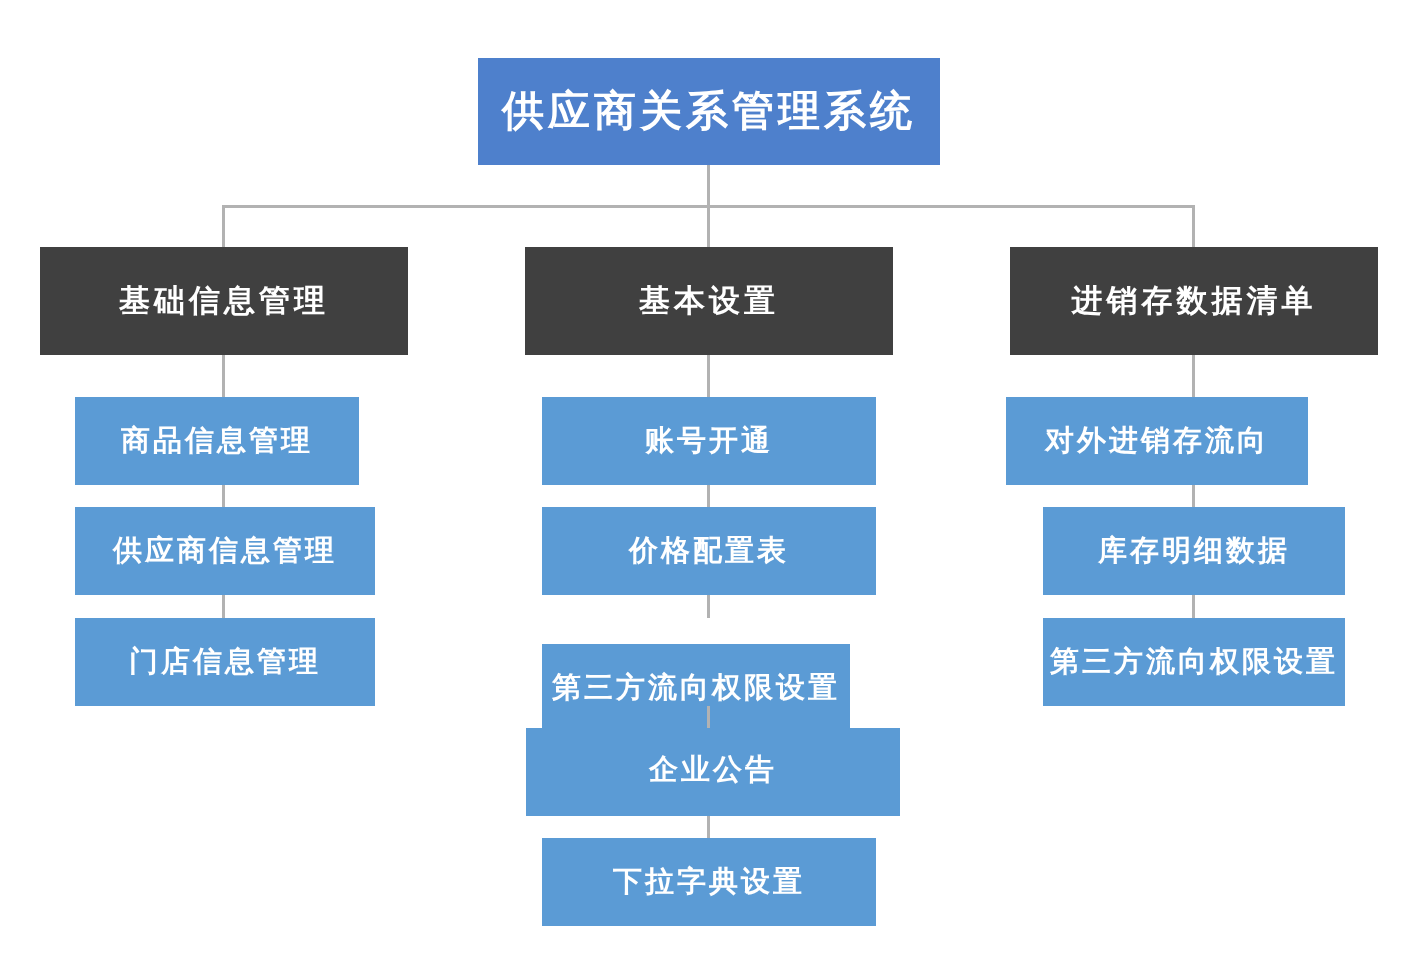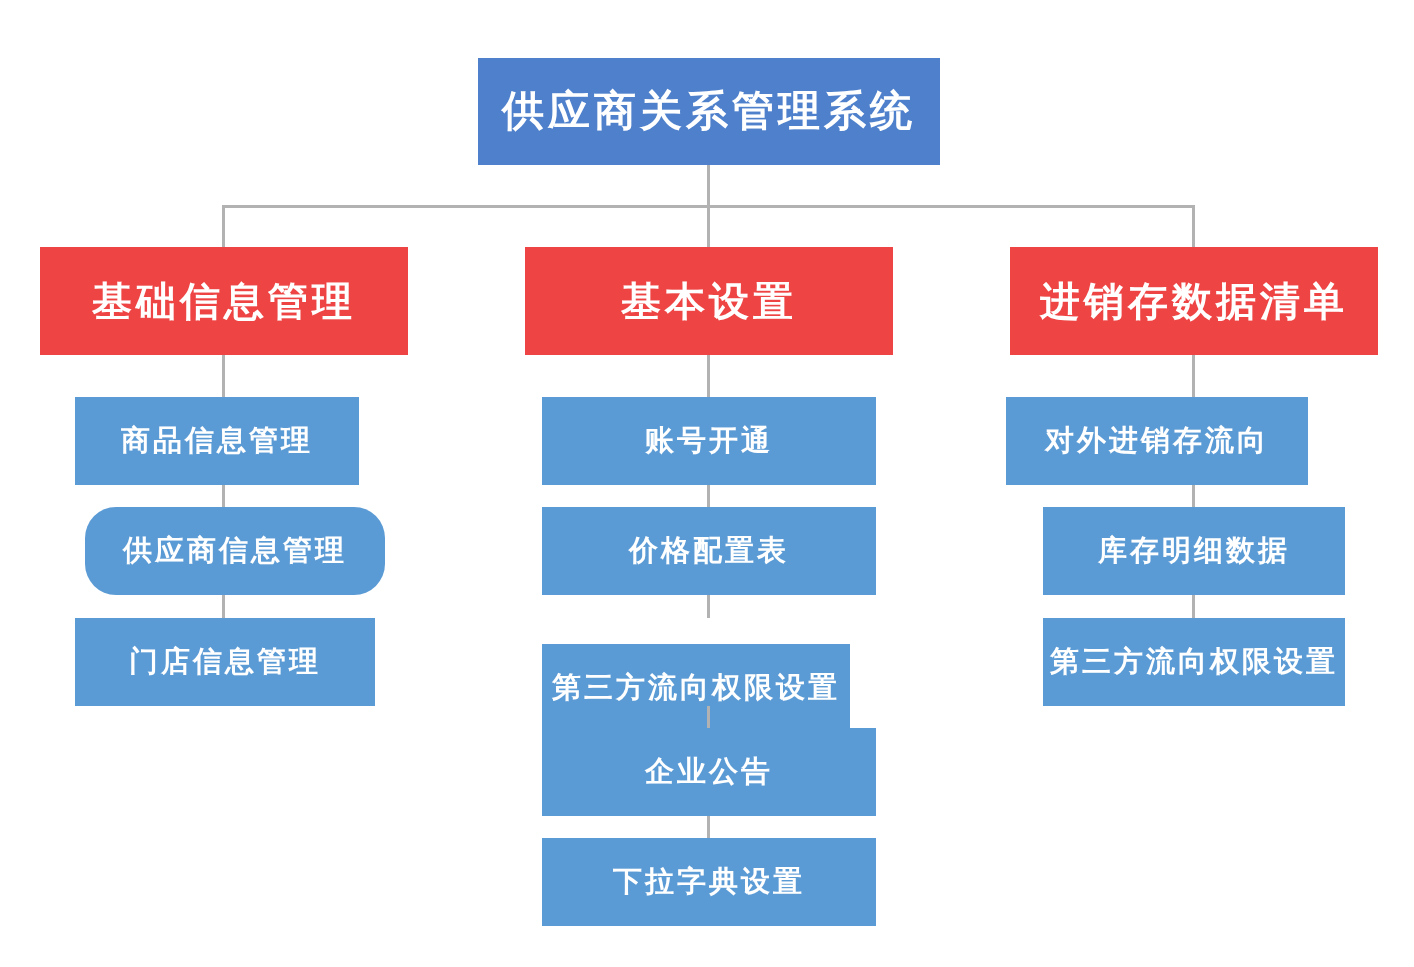--- a/index.html
+++ b/index.html
@@ -26,22 +26,22 @@
     line-height: 1.15;
     box-sizing: border-box;
     white-space: nowrap;
   }
   .node.root {
     background: #4e80cc;
     font-size: 42px;
     letter-spacing: 4px;
   }
   .node.branch {
-    background: #ef4444;
-    font-size: 40px;
+    background: #404040;
+    font-size: 31px;
     letter-spacing: 4px;
   }
   .node.leaf {
     background: #5b9bd5;
     font-size: 29px;
     letter-spacing: 3px;
   }
   .line {
     position: absolute;
     background: #b2b2b2;
@@ -63,38 +63,38 @@
   <div class="line v" style="left:222px; top:205px; height:42px;"></div>
   <div class="line v" style="left:707px; top:205px; height:42px;"></div>
   <div class="line v" style="left:1192px; top:205px; height:42px;"></div>
 
   <div class="node branch" style="left:40px; top:247px; width:368px; height:108px;">基础信息管理</div>
 
   <div class="line v" style="left:222px; top:355px; height:42px;"></div>
   <div class="node leaf" style="left:75px; top:397px; width:284px; height:88px;">商品信息管理</div>
 
   <div class="line v" style="left:222px; top:485px; height:22px;"></div>
-  <div class="node leaf" style="left:85px; top:507px; width:300px; height:88px;border-radius:31px;">供应商信息管理</div>
+  <div class="node leaf" style="left:75px; top:507px; width:300px; height:88px;">供应商信息管理</div>
 
   <div class="line v" style="left:222px; top:595px; height:23px;"></div>
   <div class="node leaf" style="left:75px; top:618px; width:300px; height:88px;">门店信息管理</div>
 
   <div class="node branch" style="left:525px; top:247px; width:368px; height:108px;">基本设置</div>
 
   <div class="line v" style="left:707px; top:355px; height:42px;"></div>
   <div class="node leaf" style="left:542px; top:397px; width:334px; height:88px;">账号开通</div>
 
   <div class="line v" style="left:707px; top:485px; height:22px;"></div>
   <div class="node leaf" style="left:542px; top:507px; width:334px; height:88px;">价格配置表</div>
 
   <div class="line v" style="left:707px; top:595px; height:23px;"></div>
   <div class="node leaf" style="left:542px; top:644px; width:308px; height:88px;">第三方流向权限设置</div>
 
   <div class="line v" style="left:707px; top:706px; height:22px;"></div>
-  <div class="node leaf" style="left:542px; top:728px; width:334px; height:88px;">企业公告</div>
+  <div class="node leaf" style="left:526px; top:728px; width:374px; height:88px;font-family:Liberation Mono, monospace;">企业公告</div>
 
   <div class="line v" style="left:707px; top:816px; height:22px;"></div>
   <div class="node leaf" style="left:542px; top:838px; width:334px; height:88px;">下拉字典设置</div>
 
   <div class="node branch" style="left:1010px; top:247px; width:368px; height:108px;">进销存数据清单</div>
 
   <div class="line v" style="left:1192px; top:355px; height:42px;"></div>
   <div class="node leaf" style="left:1006px; top:397px; width:302px; height:88px;">对外进销存流向</div>
 
   <div class="line v" style="left:1192px; top:485px; height:22px;"></div>

